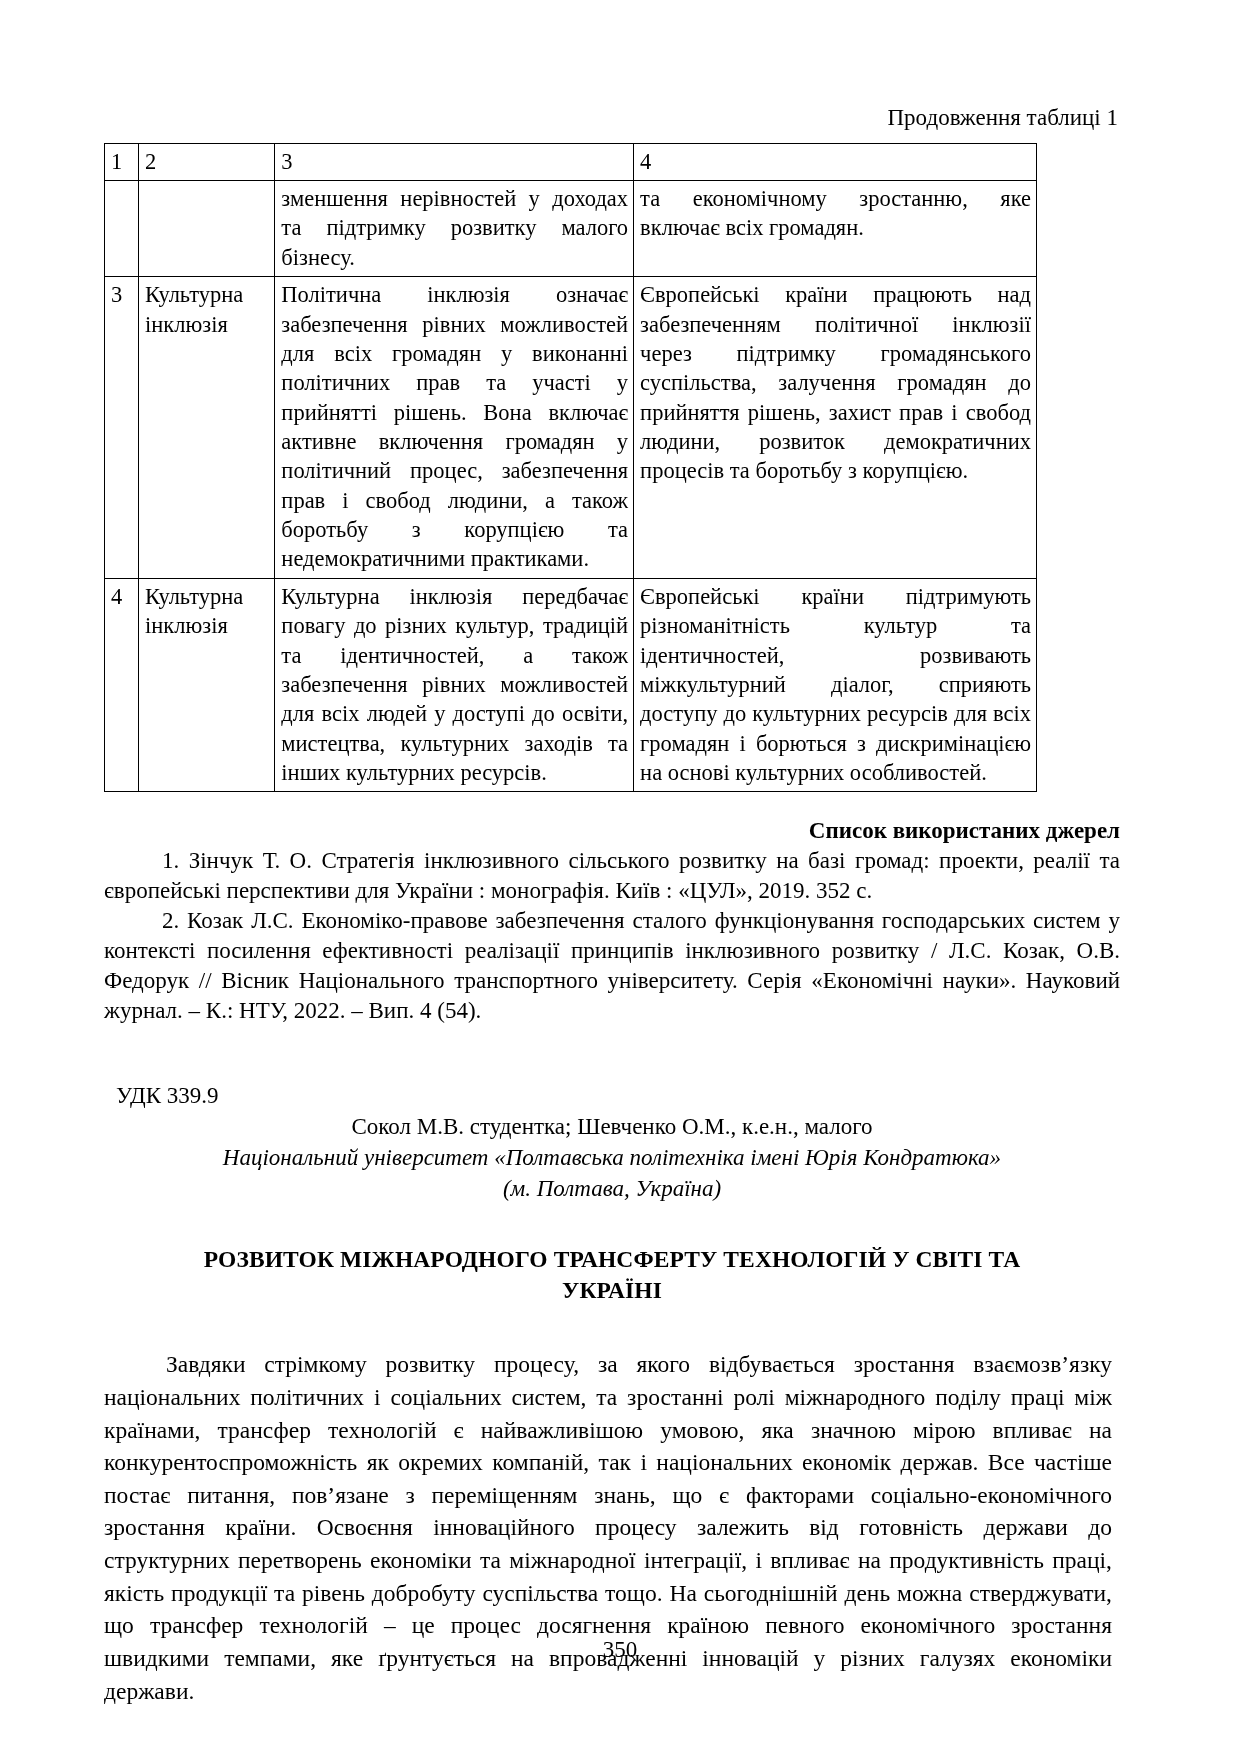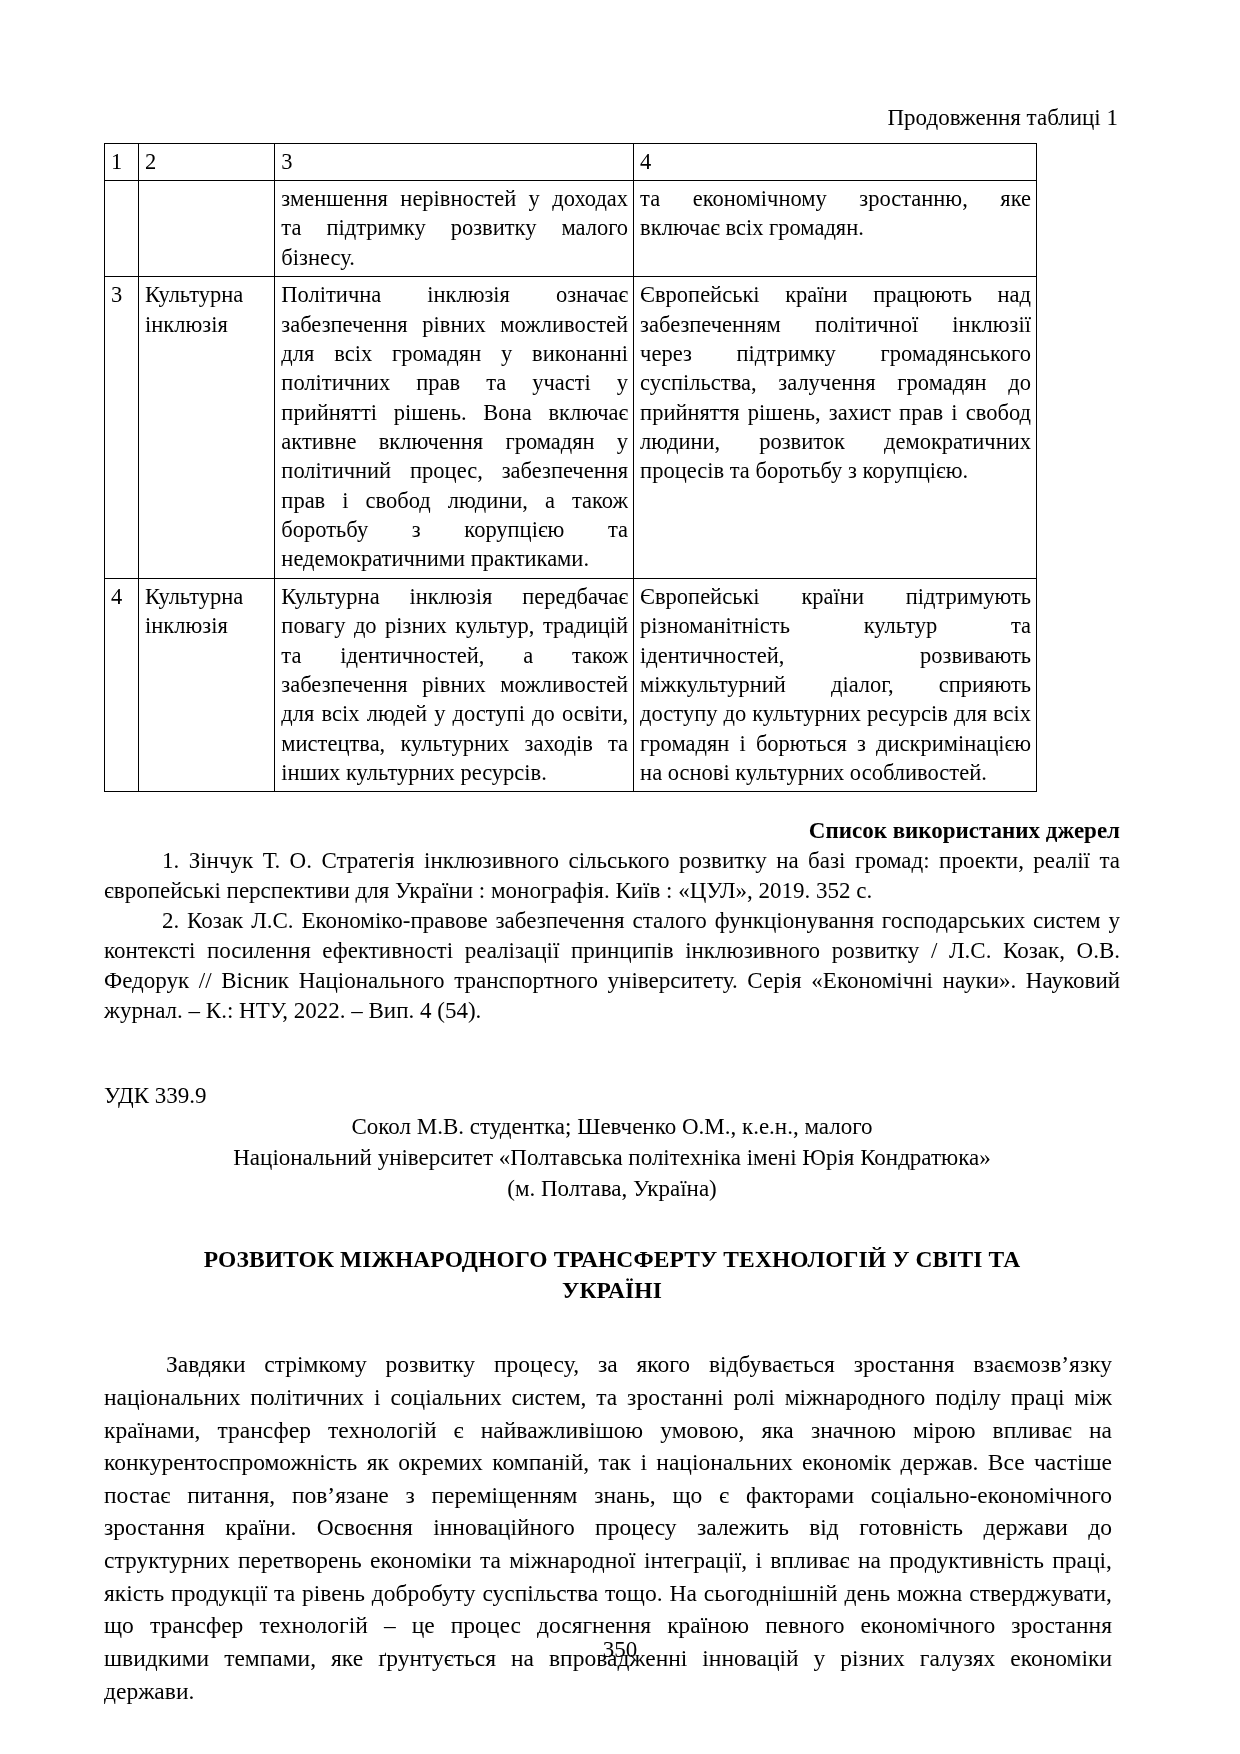--- a/index.html
+++ b/index.html
@@ -77,33 +77,34 @@
     line-height: 1.30;
     text-align: justify;
     text-indent: 58px;
     margin: 0;
     padding: 0;
   }
 
   
   .udc {
     font-size: 23px;
-    margin: 55px 0 0 0;
+    margin: 55px 0 0 12px;
     line-height: 1.3;
     text-align: left;
   }
   .authors {
     text-align: center;
     font-size: 23px;
     line-height: 1.33;
     margin: 2px 0 0 0;
   }
   .affiliation, .city {
     text-align: center;
     font-size: 23px;
+    font-style: italic;
     line-height: 1.33;
     margin: 0;
   }
 
   
   .article-title {
     text-align: center;
     font-weight: bold;
     font-size: 23.5px;
     line-height: 1.32;

